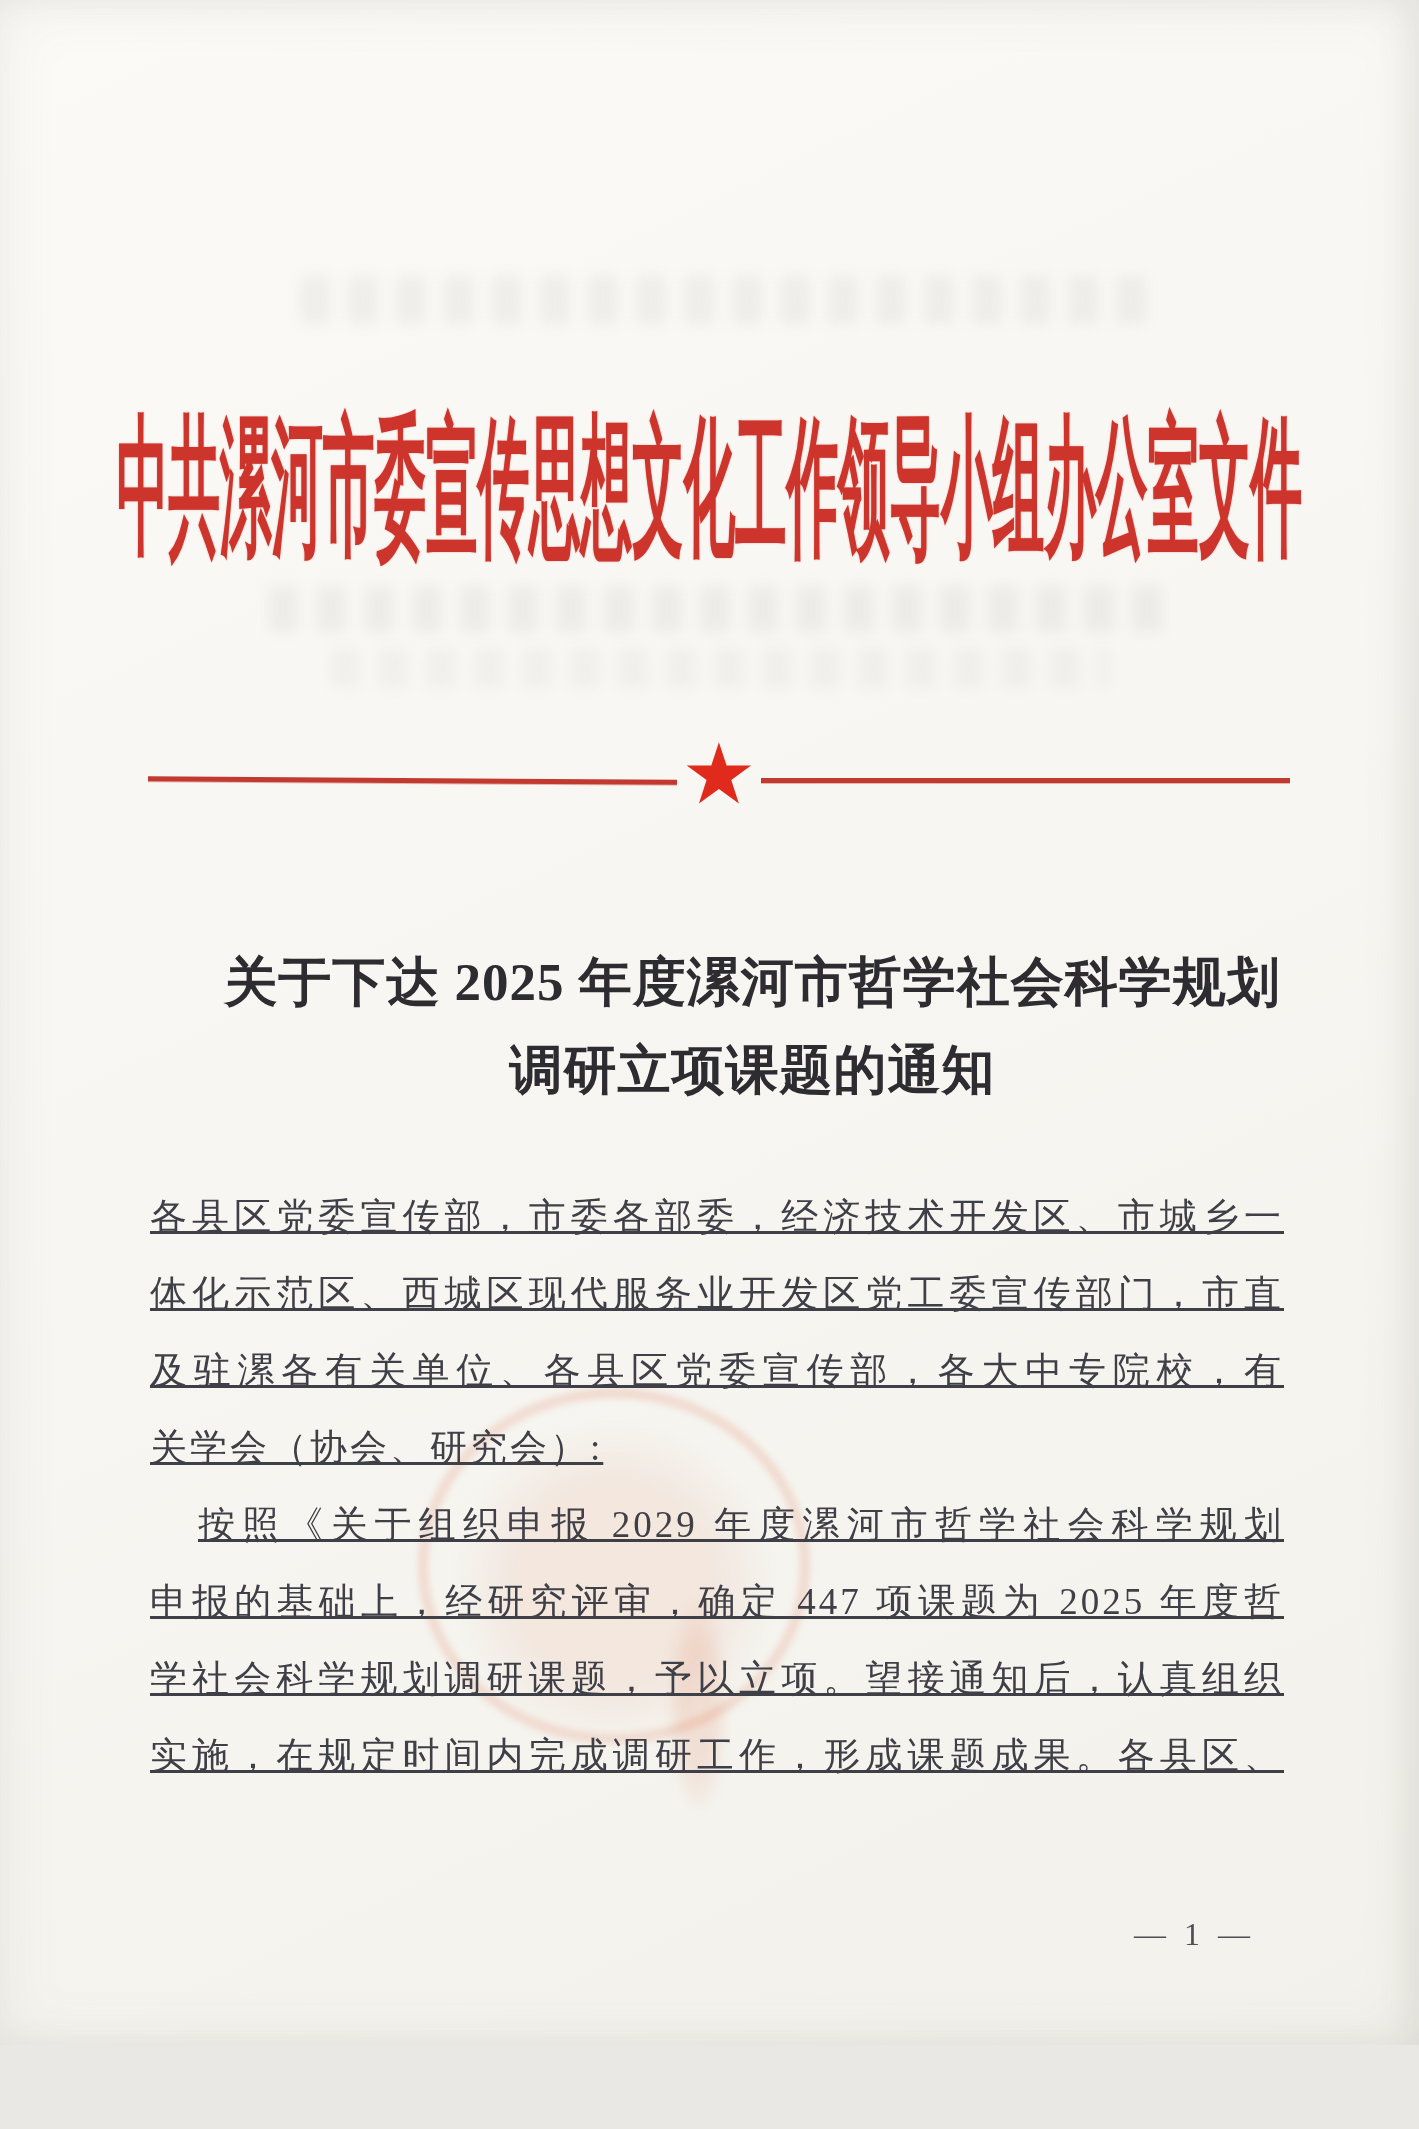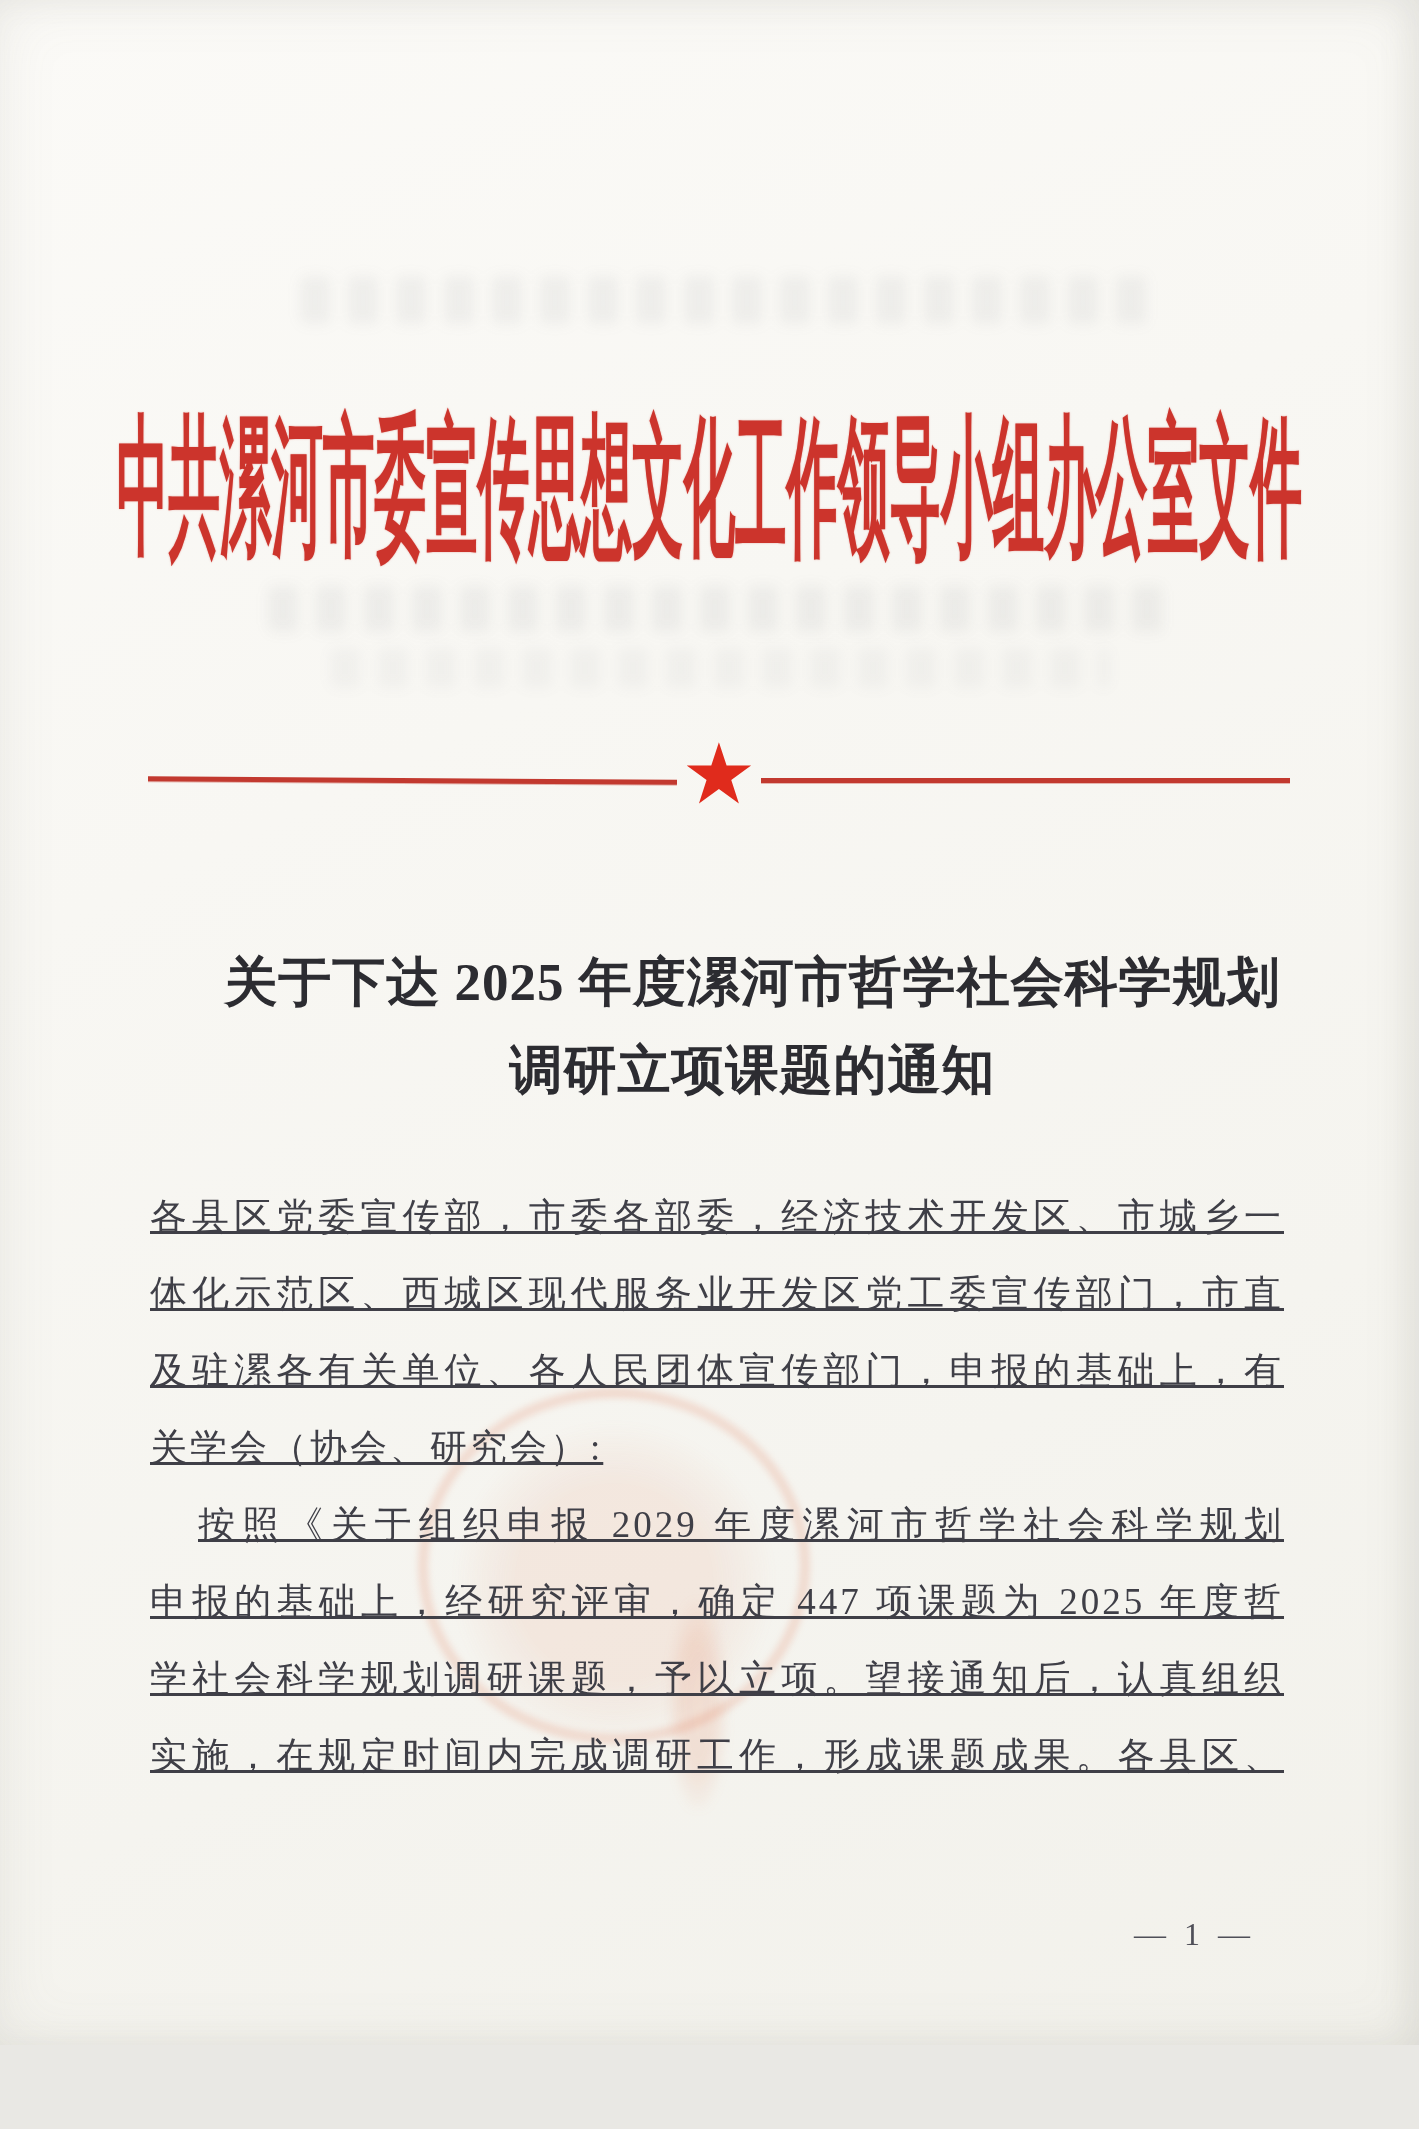--- a/index.html
+++ b/index.html
@@ -131,21 +131,21 @@
     <div>关于下达 2025 年度漯河市哲学社会科学规划</div>
     <div>调研立项课题的通知</div>
   </div>
 
   <div class="seal"></div>
   <div class="seal-smudge"></div>
 
   <div class="body-text">
     <div class="bodyline">各县区党委宣传部，市委各部委，经济技术开发区、市城乡一</div>
     <div class="bodyline">体化示范区、西城区现代服务业开发区党工委宣传部门，市直</div>
-    <div class="bodyline">及驻漯各有关单位、各人民团体宣传部门，申报的基础上，有</div>
+    <div class="bodyline">及驻漯各有关单位、各县区党委宣传部，各大中专院校，有</div>
     <div class="bodyline short">关学会（协会、研究会）:</div>
     <div class="bodyline indent">按照《关于组织申报 2029 年度漯河市哲学社会科学规划</div>
     <div class="bodyline">申报的基础上，经研究评审，确定 447 项课题为 2025 年度哲</div>
     <div class="bodyline">学社会科学规划调研课题，予以立项。望接通知后，认真组织</div>
     <div class="bodyline">实施，在规定时间内完成调研工作，形成课题成果。各县区、</div>
   </div>
 
   <div class="page-number">— 1 —</div>
 
 </div>

